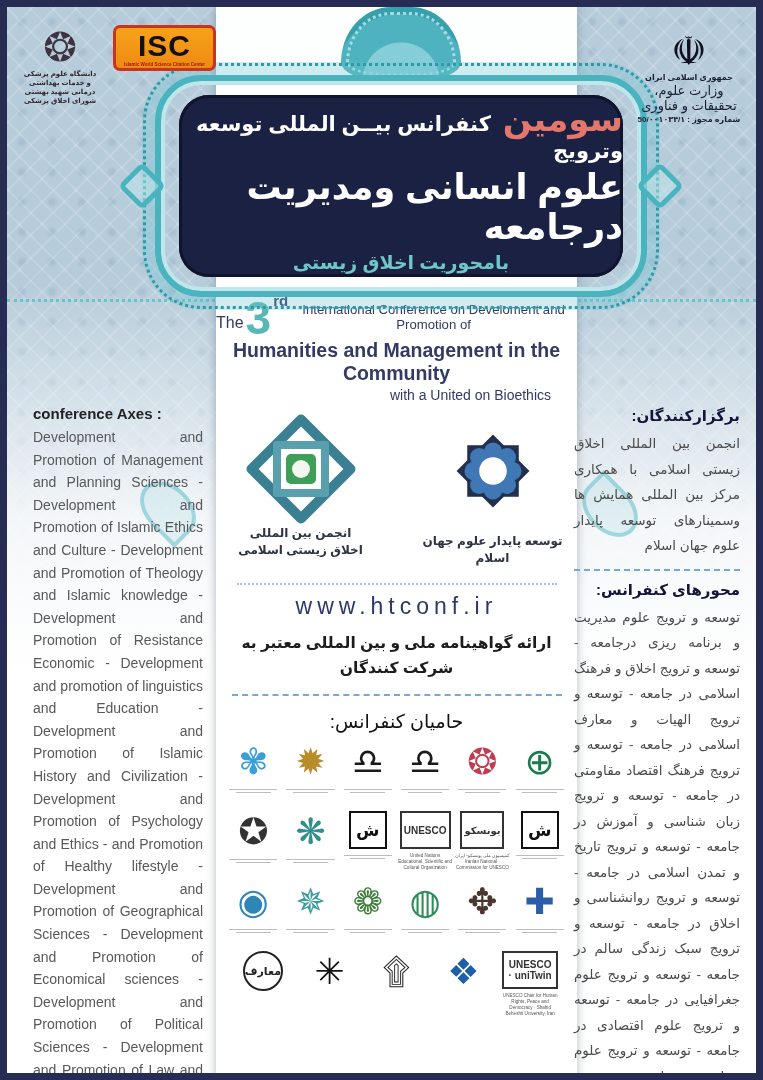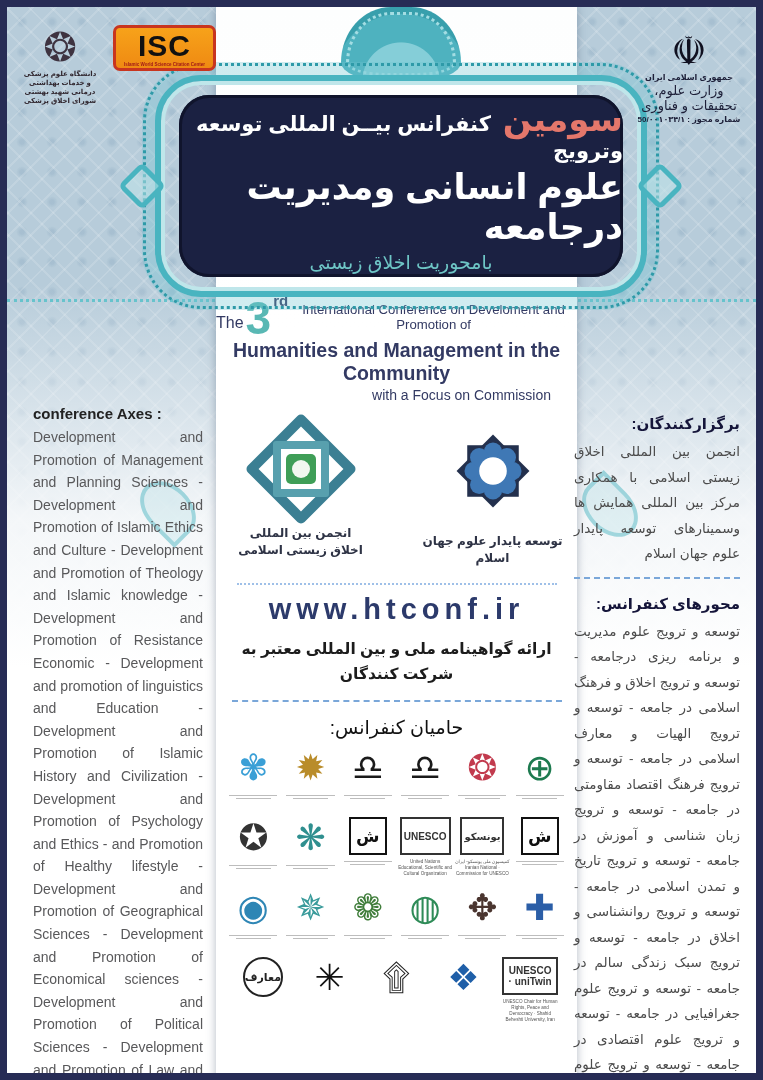--- a/index.html
+++ b/index.html
@@ -54,21 +54,21 @@
   
   .banner{
     position:absolute;left:172px;top:88px;width:444px;height:182px;z-index:3;
     background:#1b2142;border-radius:30px;color:#fff;direction:rtl;
     display:flex;flex-direction:column;justify-content:center;align-items:center;gap:4px;
     box-shadow:inset 0 0 0 3px #10142c;
   }
   .banner .l1{font-size:21px;font-weight:bold;}
   .banner .l1 .accent{font-size:34px;font-weight:bold;margin-left:6px;}
   .banner .l2{font-size:35px;font-weight:bold;letter-spacing:-1px;}
-  .banner .l3{font-size:19px;font-weight:normal;}
+  .banner .l3{font-size:19px;font-weight:bold;}
   
   .tl-logos{position:absolute;left:14px;top:18px;z-index:2;display:flex;gap:14px;align-items:flex-start;}
   .sbmu{width:78px;text-align:center;color:#3e3340;}
   .sbmu .glyph{font-size:40px;line-height:44px;}
   .sbmu .cap{font-size:7px;line-height:9px;color:#31272f;font-weight:bold;direction:rtl;}
   .isc-box{background:linear-gradient(180deg,#f7a21a,#ef8a12);border:3px solid #c8351f;border-radius:7px;
     padding:2px 8px 1px;text-align:center;}
   .isc-box .isc{font-size:30px;font-weight:bold;color:#111;letter-spacing:1px;line-height:32px;}
   .isc-box .sub{font-size:4.5px;color:#a01818;font-weight:bold;}
   .tr-logo{position:absolute;right:12px;top:22px;width:110px;z-index:2;text-align:center;color:#1d1f38;}
@@ -93,21 +93,21 @@
   .geo .sq2{position:absolute;inset:16px;border:8px solid #58a0ae;border-radius:3px;}
   .geo .ctr{position:absolute;inset:29px;background:#3f9e57;border-radius:5px;}
   .geo .ctr::after{content:"";position:absolute;inset:6px;background:#f2f7ef;border-radius:50%;}
   .org .cap{font-size:12px;font-weight:bold;color:#2e3345;direction:rtl;line-height:17px;margin-top:12px;}
   
   .dotsep{border-top:2px dotted #9fc0e8;width:320px;margin:16px auto 0;}
   .dashsep{border-top:2px dashed #7aa7d9;width:330px;margin:14px auto 0;}
   .sidesep{border-top:2px dashed #7aa7d9;margin:10px 0;}
   
   .tehran{font-size:27px;font-weight:bold;color:#a32028;direction:rtl;margin-top:14px;}
-  .website{font-size:29px;font-weight:bold;color:#2c3a6b;letter-spacing:5px;margin-top:8px;}
+  .website{font-size:23px;font-weight:normal;color:#2c3a6b;letter-spacing:5px;margin-top:8px;}
   .cert{font-size:15.5px;font-weight:bold;color:#1c1c1c;direction:rtl;line-height:25px;margin-top:10px;}
   .sp-head{font-size:19px;font-weight:normal;color:#111;direction:rtl;margin-top:14px;}
   
   .sp-grid{margin-top:8px;padding:0 8px;}
   .sp-row{display:flex;justify-content:space-evenly;align-items:flex-start;margin-top:6px;min-height:64px;}
   .sp-cell{width:56px;display:flex;flex-direction:column;align-items:center;}
   .sp-glyph{font-size:36px;line-height:42px;font-family:"DejaVu Sans",sans-serif;}
   .sp-box{border:2px solid currentColor;font-weight:bold;display:flex;align-items:center;justify-content:center;
     min-width:38px;min-height:38px;font-size:10px;padding:2px;background:#fff;}
   .sp-box.round{border-radius:50%;width:40px;height:40px;font-size:11px;}
@@ -119,21 +119,21 @@
   .col-left{
     position:absolute;left:10px;top:398px;width:198px;z-index:1;padding:0 12px 0 16px;
     color:#58585a;text-align:left;
   }
   .col-left h3{font-size:15px;color:#222;margin:0 0 4px;}
   .col-left p{font-size:14px;line-height:22.6px;margin:0;text-align:justify;}
   .col-right{
     position:absolute;right:8px;top:392px;width:182px;z-index:1;padding:0 8px;
     direction:rtl;text-align:right;color:#4b4b4b;
   }
-  .col-right h3{font-size:15px;color:#15153a;margin:16px 0 6px;}
+  .col-right h3{font-size:15px;color:#15153a;margin:8px 0 6px;}
   .col-right p{font-size:13.5px;line-height:25.5px;margin:0;text-align:justify;}
 </style>
 </head>
 <body>
 
 <div class="poster">
   <div class="pattern"></div>
   <div class="fade"></div>
   <div class="dotline"></div>
   <div class="orn-med orn-m-left"></div>
@@ -141,21 +141,21 @@
 
   <div class="center-card">
     <div class="etitle">
       <div class="row1">
         <span class="the">The</span>
         <span class="num">3</span>
         <span class="ord">rd</span>
         <span class="r1txt">International Conference on Develoment and Promotion of</span>
       </div>
       <div class="row2">Humanities and Management in the Community</div>
-      <div class="row3">with a Focus on Commission</div>
+      <div class="row3">with a United on Bioethics</div>
     </div>
 
     <div class="org-logos">
       <div class="org">
         <div class="geo">
           <div class="sq1"></div>
             <div class="sq2"></div>
             <div class="ctr"></div>
         </div>
         <div class="cap">

